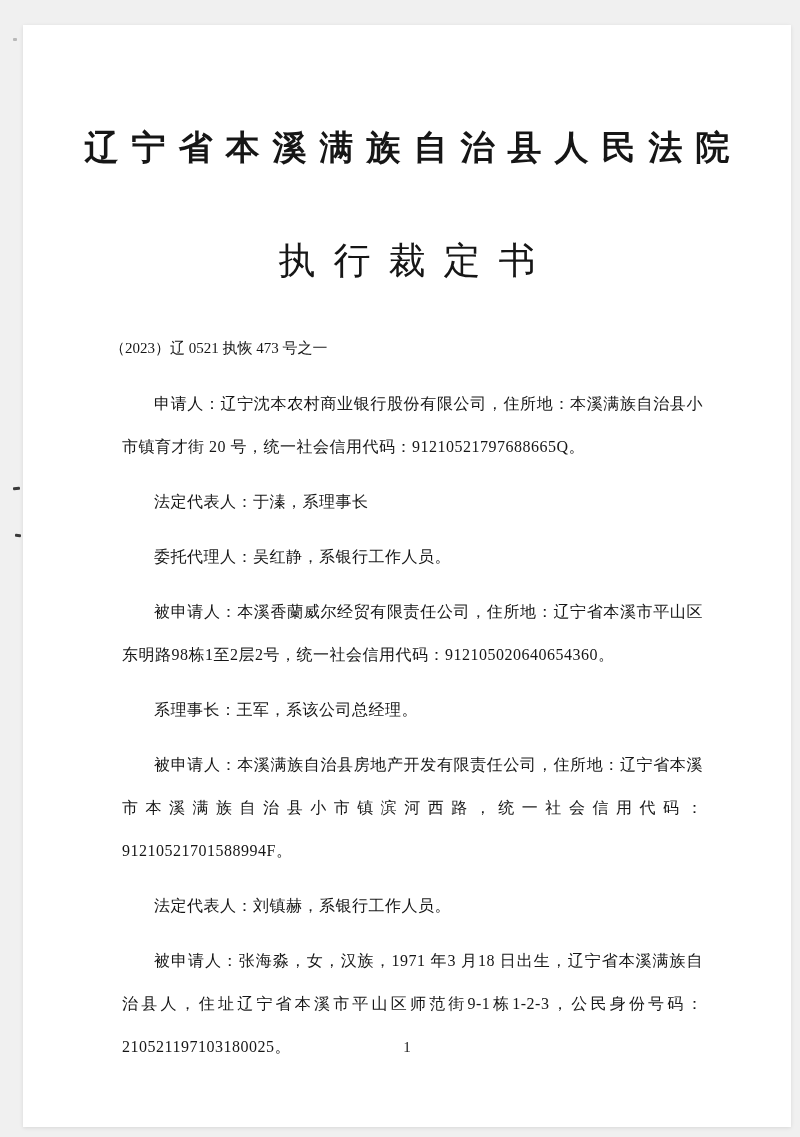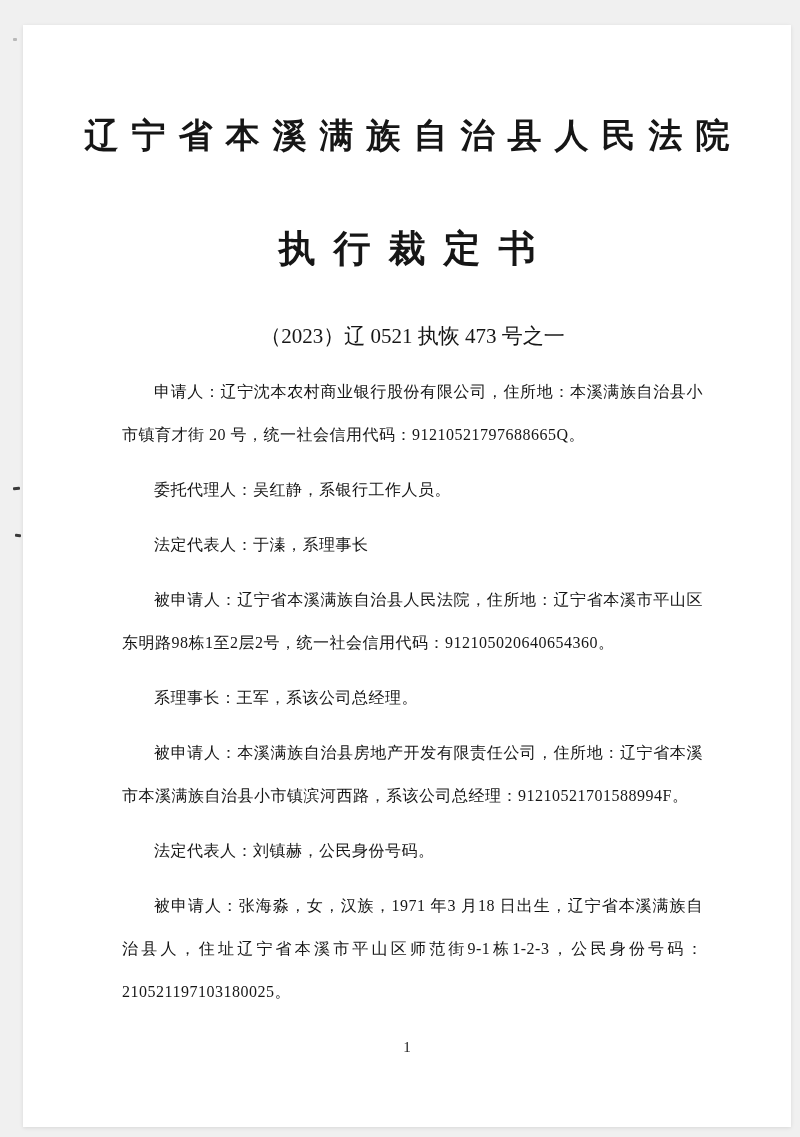--- a/index.html
+++ b/index.html
@@ -21,46 +21,46 @@
     position: absolute;
     left: 23px;
     top: 25px;
     width: 768px;
     height: 1102px;
     background: #ffffff;
     box-shadow: 0 1px 4px rgba(0,0,0,0.10);
     color: #161616;
   }
   .court-name {
-    margin: 4px;
+    margin: 16px;
     padding-top: 84px;
     font-size: 34px;
     line-height: 46px;
     font-weight: bold;
     text-align: center;
     letter-spacing: 13px;
     text-indent: 13px; 
     white-space: nowrap;
   }
   .doc-title {
     margin: 0;
     margin-top: 66px;
     font-size: 37px;
     line-height: 48px;
-    font-weight: bold;
+    font-weight: normal;
     text-align: center;
     letter-spacing: 18px;
     text-indent: 18px;
     white-space: nowrap;
   }
   .case-number {
     margin: 42px 76px 0 87px;
-    font-size: 21px;
+    font-size: 15px;
     line-height: 43px;
-    text-align: center;
+    text-align: left;
     white-space: nowrap;
   }
   .doc-body {
     margin: 11px 76px 0 87px;
   }
   .para {
     margin: 12px;
     font-size: 16px;
     line-height: 43px;
     text-indent: 2em;
@@ -100,25 +100,25 @@
   <div class="page">
 
     <h1 class="court-name">辽宁省本溪满族自治县人民法院</h1>
 
     <h2 class="doc-title">执行裁定书</h2>
 
     <div class="case-number">（2023）辽 0521 执恢 473 号之一</div>
 
     <div class="doc-body">
       <p class="para">申请人：辽宁沈本农村商业银行股份有限公司，住所地：本溪满族自治县小市镇育才街 20 号，统一社会信用代码：91210521797688665Q。</p>
+      <p class="para">法定代表人：于溱，系理事长</p>
       <p class="para">委托代理人：吴红静，系银行工作人员。</p>
-      <p class="para">法定代表人：于溱，系理事长</p>
-      <p class="para">被申请人：辽宁省本溪满族自治县人民法院，住所地：辽宁省本溪市平山区东明路98栋1至2层2号，统一社会信用代码：912105020640654360。</p>
+      <p class="para">被申请人：本溪香蘭威尔经贸有限责任公司，住所地：辽宁省本溪市平山区东明路98栋1至2层2号，统一社会信用代码：912105020640654360。</p>
       <p class="para">系理事长：王军，系该公司总经理。</p>
-      <p class="para">被申请人：本溪满族自治县房地产开发有限责任公司，住所地：辽宁省本溪市本溪满族自治县小市镇滨河西路，系该公司总经理：91210521701588994F。</p>
-      <p class="para">法定代表人：刘镇赫，公民身份号码。</p>
+      <p class="para">被申请人：本溪满族自治县房地产开发有限责任公司，住所地：辽宁省本溪市本溪满族自治县小市镇滨河西路，统一社会信用代码：91210521701588994F。</p>
+      <p class="para">法定代表人：刘镇赫，系银行工作人员。</p>
       <p class="para">被申请人：张海淼，女，汉族，1971 年3 月18 日出生，辽宁省本溪满族自治县人，住址辽宁省本溪市平山区师范街9-1栋1-2-3，公民身份号码：210521197103180025。</p>
     </div>
 
     <div class="page-number">1</div>
 
   </div>
 </div>
 
 </body></html>

